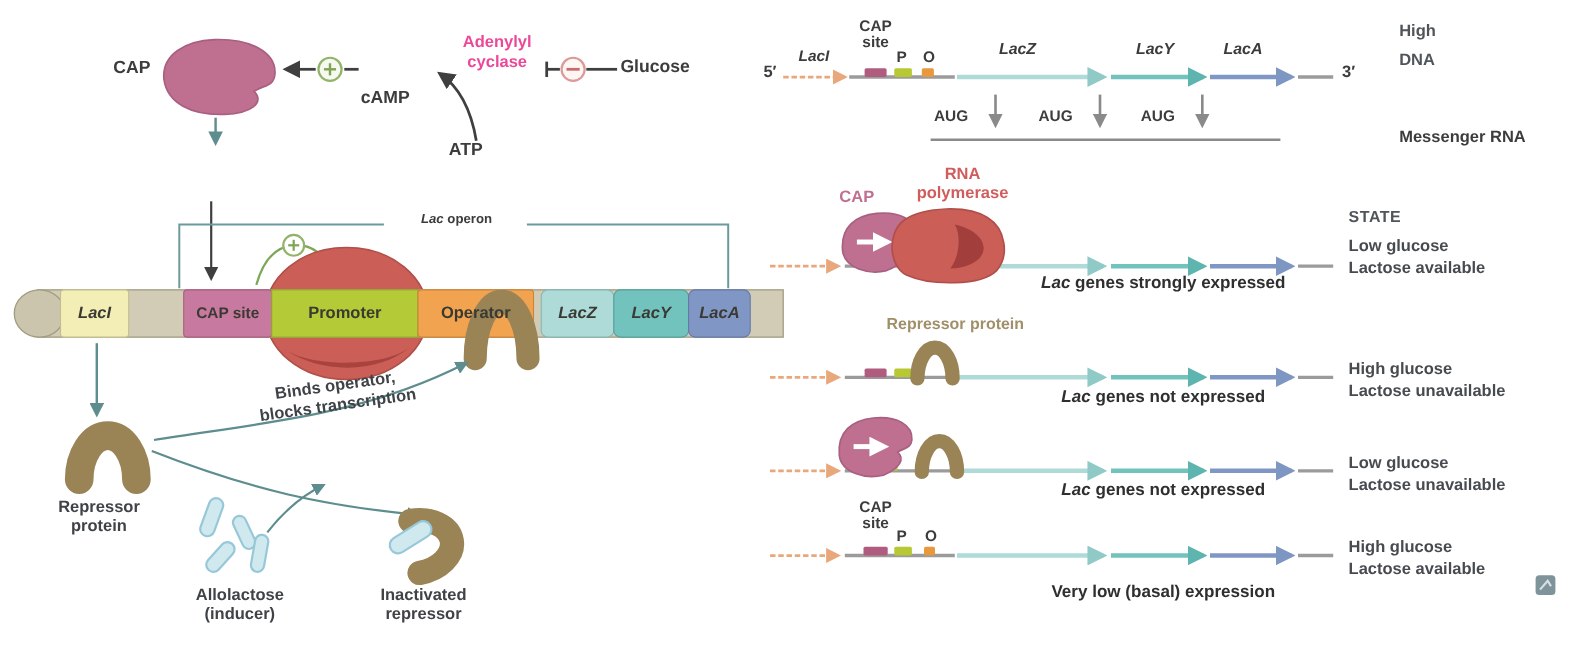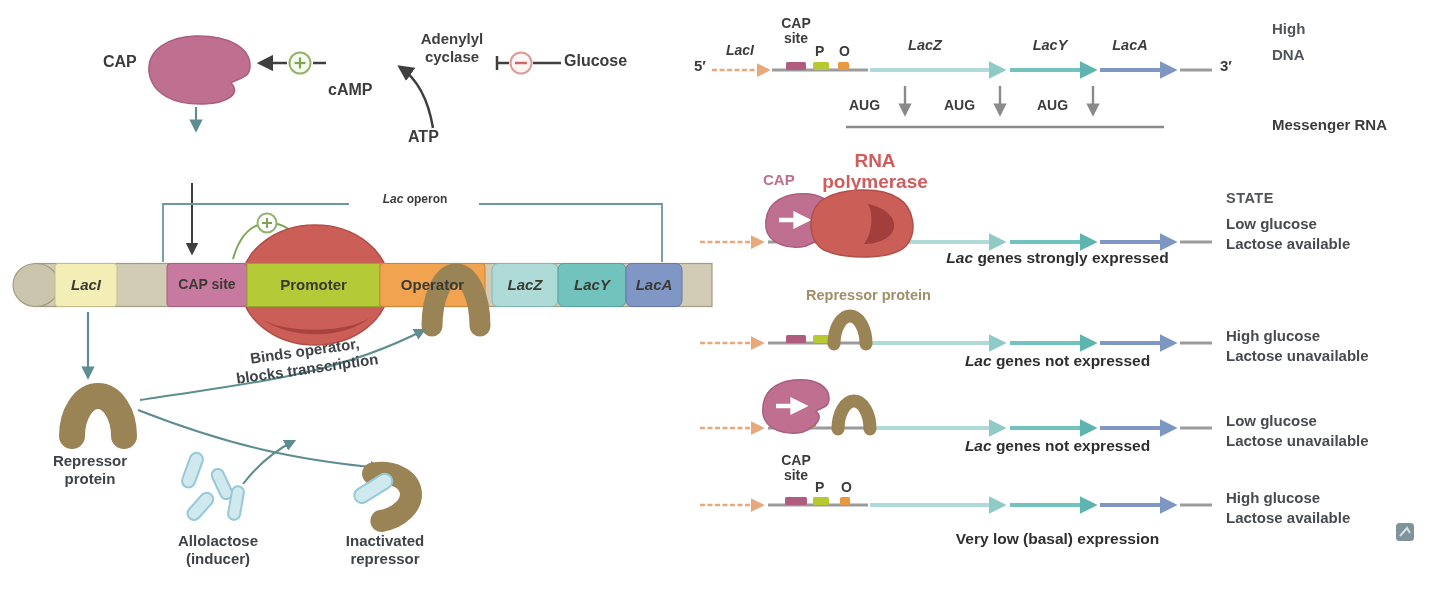--- a/index.html
+++ b/index.html
@@ -5,21 +5,21 @@
   html,body{margin:0;padding:0;background:#ffffff;}
   .canvas{position:relative;width:1440px;height:590px;background:#ffffff;
           font-family:"Liberation Sans",sans-serif;overflow:hidden;}
   .canvas svg{position:absolute;left:0;top:0;}
   .lbl{position:absolute;color:#3c3c3c;font-weight:700;font-size:16px;line-height:1.22;}
   .pre{white-space:pre-line;}
   .ctr{text-align:center;}
   .it{font-style:italic;}
   .sm{font-size:14px;}
   .md{font-size:15px;}
-  .green{color:#404040;}
+  .green{color:#ec4899;}
   .pinktxt{color:#bf6f8f;}
   .redtxt{color:#d05c5c;}
   .tantxt{color:#a08f68;}
   .graytxt{color:#50555a;}
   .note{font-size:15px;font-weight:600;color:#3f4347;}
   .state{font-size:15px;font-weight:600;color:#474b4f;line-height:1.35;}
   .caption{font-size:15.5px;font-weight:700;color:#2f2f2f;}
   .bar-lbl{position:absolute;top:276px;font-weight:700;font-size:15px;color:#3a3a33;text-align:center;}
   .genelbl{font-size:14.5px;font-weight:700;font-style:italic;color:#3c3c3c;text-align:center;}
 </style>
@@ -225,21 +225,21 @@
   <div class="lbl pre state" style="left:1226px;top:214px;">Low glucose
 Lactose available</div>
   <div class="lbl pre state" style="left:1226px;top:326px;">High glucose
 Lactose unavailable</div>
   <div class="lbl pre state" style="left:1226px;top:411px;">Low glucose
 Lactose unavailable</div>
   <div class="lbl pre state" style="left:1226px;top:488px;">High glucose
 Lactose available</div>
 
   <div class="lbl pinktxt" style="left:763px;top:171px;font-size:15px;">CAP</div>
-  <div class="lbl pre ctr redtxt" style="left:815px;top:151px;width:120px;font-size:19px;line-height:1.1;">RNA
+  <div class="lbl pre ctr redtxt" style="left:815px;top:151px;width:120px;font-size:15px;line-height:1.1;">RNA
 polymerase</div>
   <div class="lbl tantxt" style="left:806px;top:287px;font-size:14.5px;">Repressor protein</div>
   <div class="lbl pre ctr" style="left:774px;top:453px;width:44px;font-size:14px;line-height:1.1;">CAP
 site</div>
   <div class="lbl" style="left:815px;top:479px;font-size:14px;">P</div>
   <div class="lbl" style="left:841px;top:479px;font-size:14px;">O</div>
 
   <div class="lbl ctr caption" style="left:915px;top:249px;width:285px;"><span class="it">Lac</span><span> genes strongly expressed</span></div>
   <div class="lbl ctr caption" style="left:915px;top:352px;width:285px;"><span class="it">Lac</span><span> genes not expressed</span></div>
   <div class="lbl ctr caption" style="left:915px;top:437px;width:285px;"><span class="it">Lac</span><span> genes not expressed</span></div>

